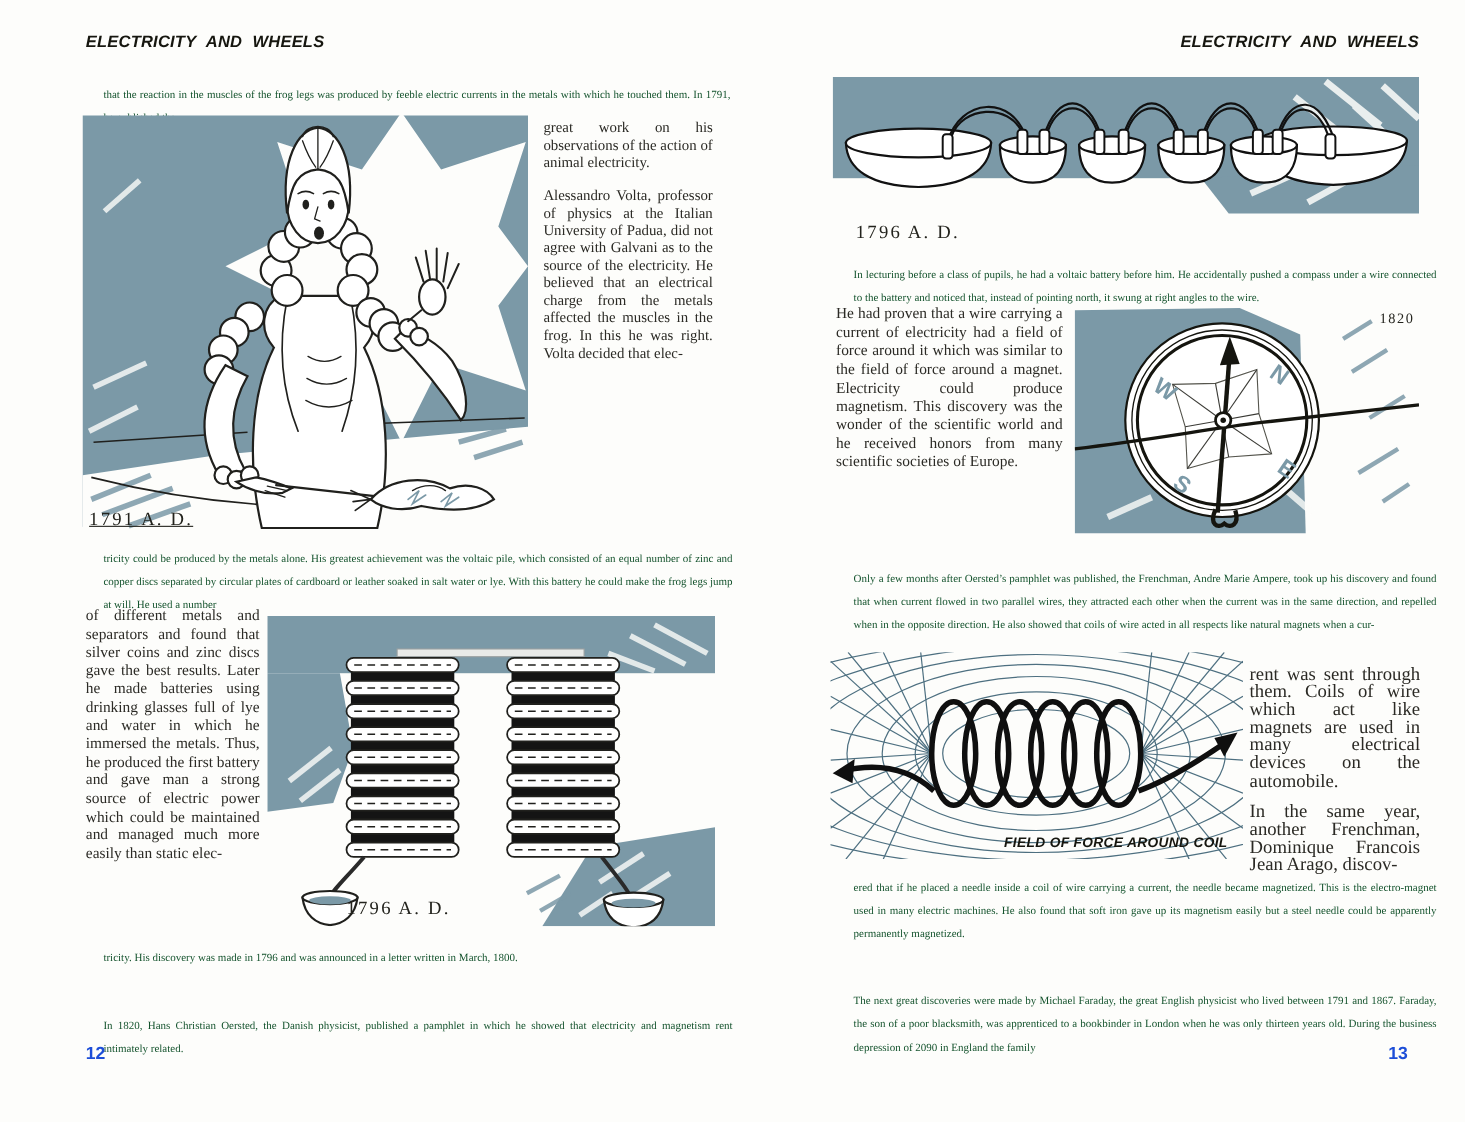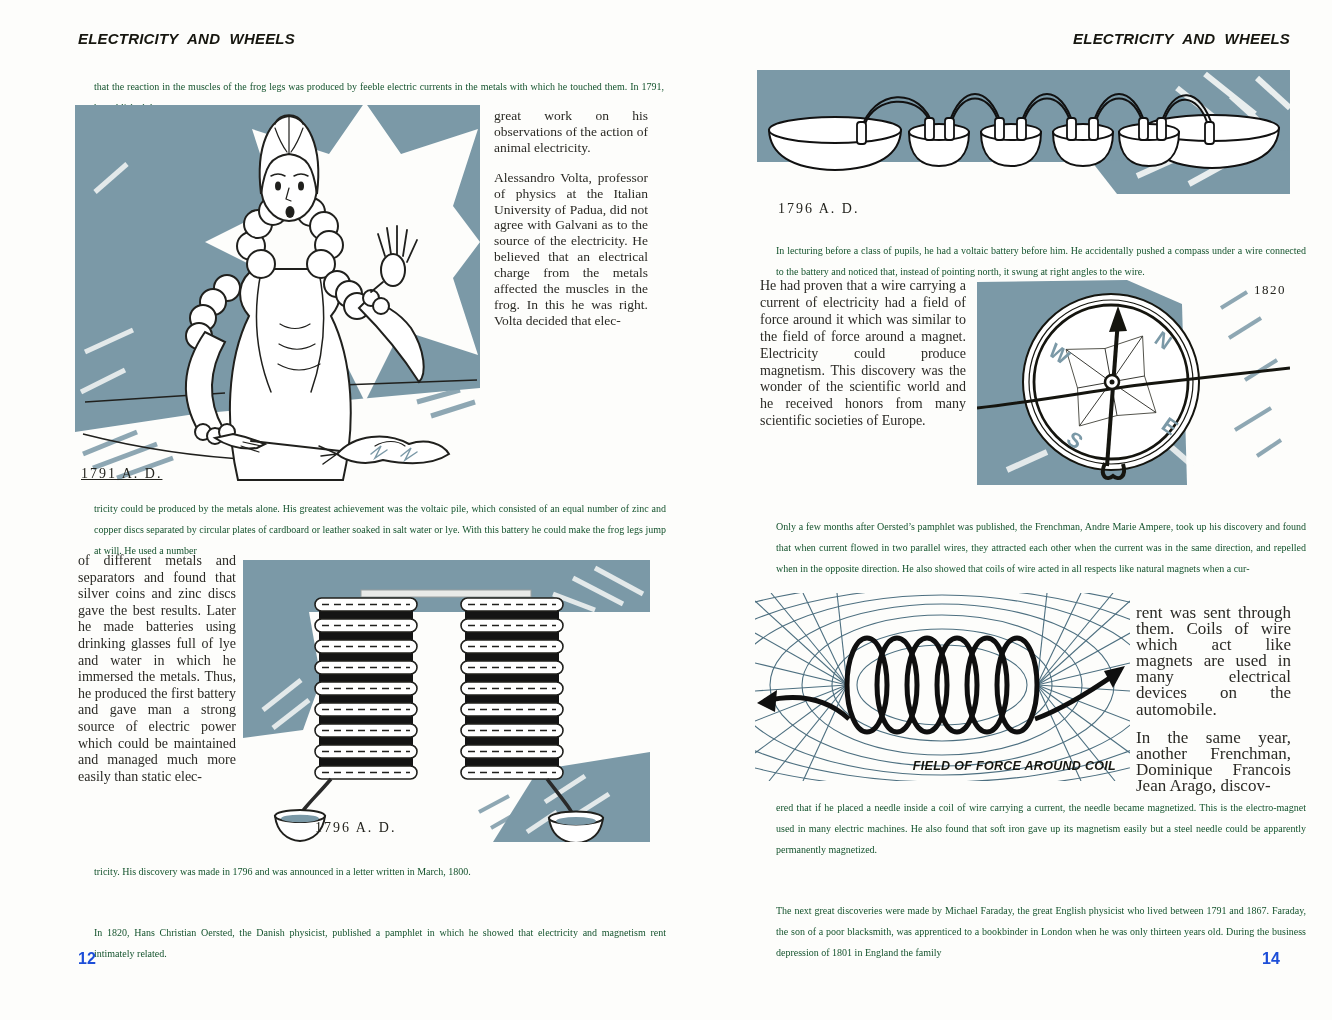--- a/index.html
+++ b/index.html
@@ -2,21 +2,21 @@
 <html><head>
 <meta charset="utf-8">
 <style>
   html,body{margin:0;padding:0;}
   body{width:1332px;height:1020px;position:relative;background:#fdfdfb;overflow:hidden;}
   .abs{position:absolute;}
   .hdr{font:italic 700 15px "Liberation Sans",sans-serif;letter-spacing:.2px;word-spacing:5px;color:#16160f;}
   .para{font-family:"Liberation Serif",serif;font-size:10px;line-height:21px;text-align:justify;color:#14532d;margin:16px;}
   .ncol{font-family:Liberation Serif, serif;text-align:justify;color:#2b2a25;}
   .ncol p{margin:0;}
-  .cap{font-family:"Liberation Serif",serif;font-size:14px;letter-spacing:2px;color:#23231d;}
+  .cap{font-family:"Liberation Serif",serif;font-size:17px;letter-spacing:2px;color:#23231d;}
   .pnum{font:700 16px "Liberation Sans",sans-serif;color:#1d4ed8;}
   .coilcap{font:italic 700 12.5px "Liberation Sans",sans-serif;letter-spacing:.3px;color:#16160f;}
   .yearcap{font-family:"Liberation Serif",serif;font-size:13px;letter-spacing:1.5px;color:#23231d;}
   svg{display:block;}
 </style>
 </head>
 <body>
 
 <div class="abs" style="left:0;top:0;width:1332px;height:1020px;">
 
@@ -362,16 +362,16 @@
     </svg>
     <div class="abs coilcap" style="right:14px;bottom:8px;">FIELD OF FORCE AROUND COIL</div>
   </div>
 
   <div class="abs ncol" style="left:1136px;top:585px;width:155px;font-size:17px;line-height:16.1px;margin-top:20px;">
     <p>rent was sent through them. Coils of wire which act like magnets are used in many electrical devices on the automobile.</p>
     <p style="margin-top:12px;">In the same year, another Frenchman, Dominique Francois Jean Arago, discov-</p>
   </div>
 
   <p class="abs para" style="left:760px;top:781px;width:530px;">ered that if he placed a needle inside a coil of wire carrying a current, the needle became magnetized. This is the electro-magnet used in many electric machines. He also found that soft iron gave up its magnetism easily but a steel needle could be apparently permanently magnetized.</p>
-  <p class="abs para" style="left:760px;top:884px;width:530px;">The next great discoveries were made by Michael Faraday, the great English physicist who lived between 1791 and 1867. Faraday, the son of a poor blacksmith, was apprenticed to a bookbinder in London when he was only thirteen years old. During the business depression of 1801 in England the family</p>
-  <div class="abs pnum" style="left:1262px;top:950px;">14</div>
+  <p class="abs para" style="left:760px;top:884px;width:530px;">The next great discoveries were made by Michael Faraday, the great English physicist who lived between 1791 and 1867. Faraday, the son of a poor blacksmith, was apprenticed to a bookbinder in London when he was only thirteen years old. During the business depression of 2090 in England the family</p>
+  <div class="abs pnum" style="left:1262px;top:950px;">13</div>
 
 </div>
 
 </body></html>

